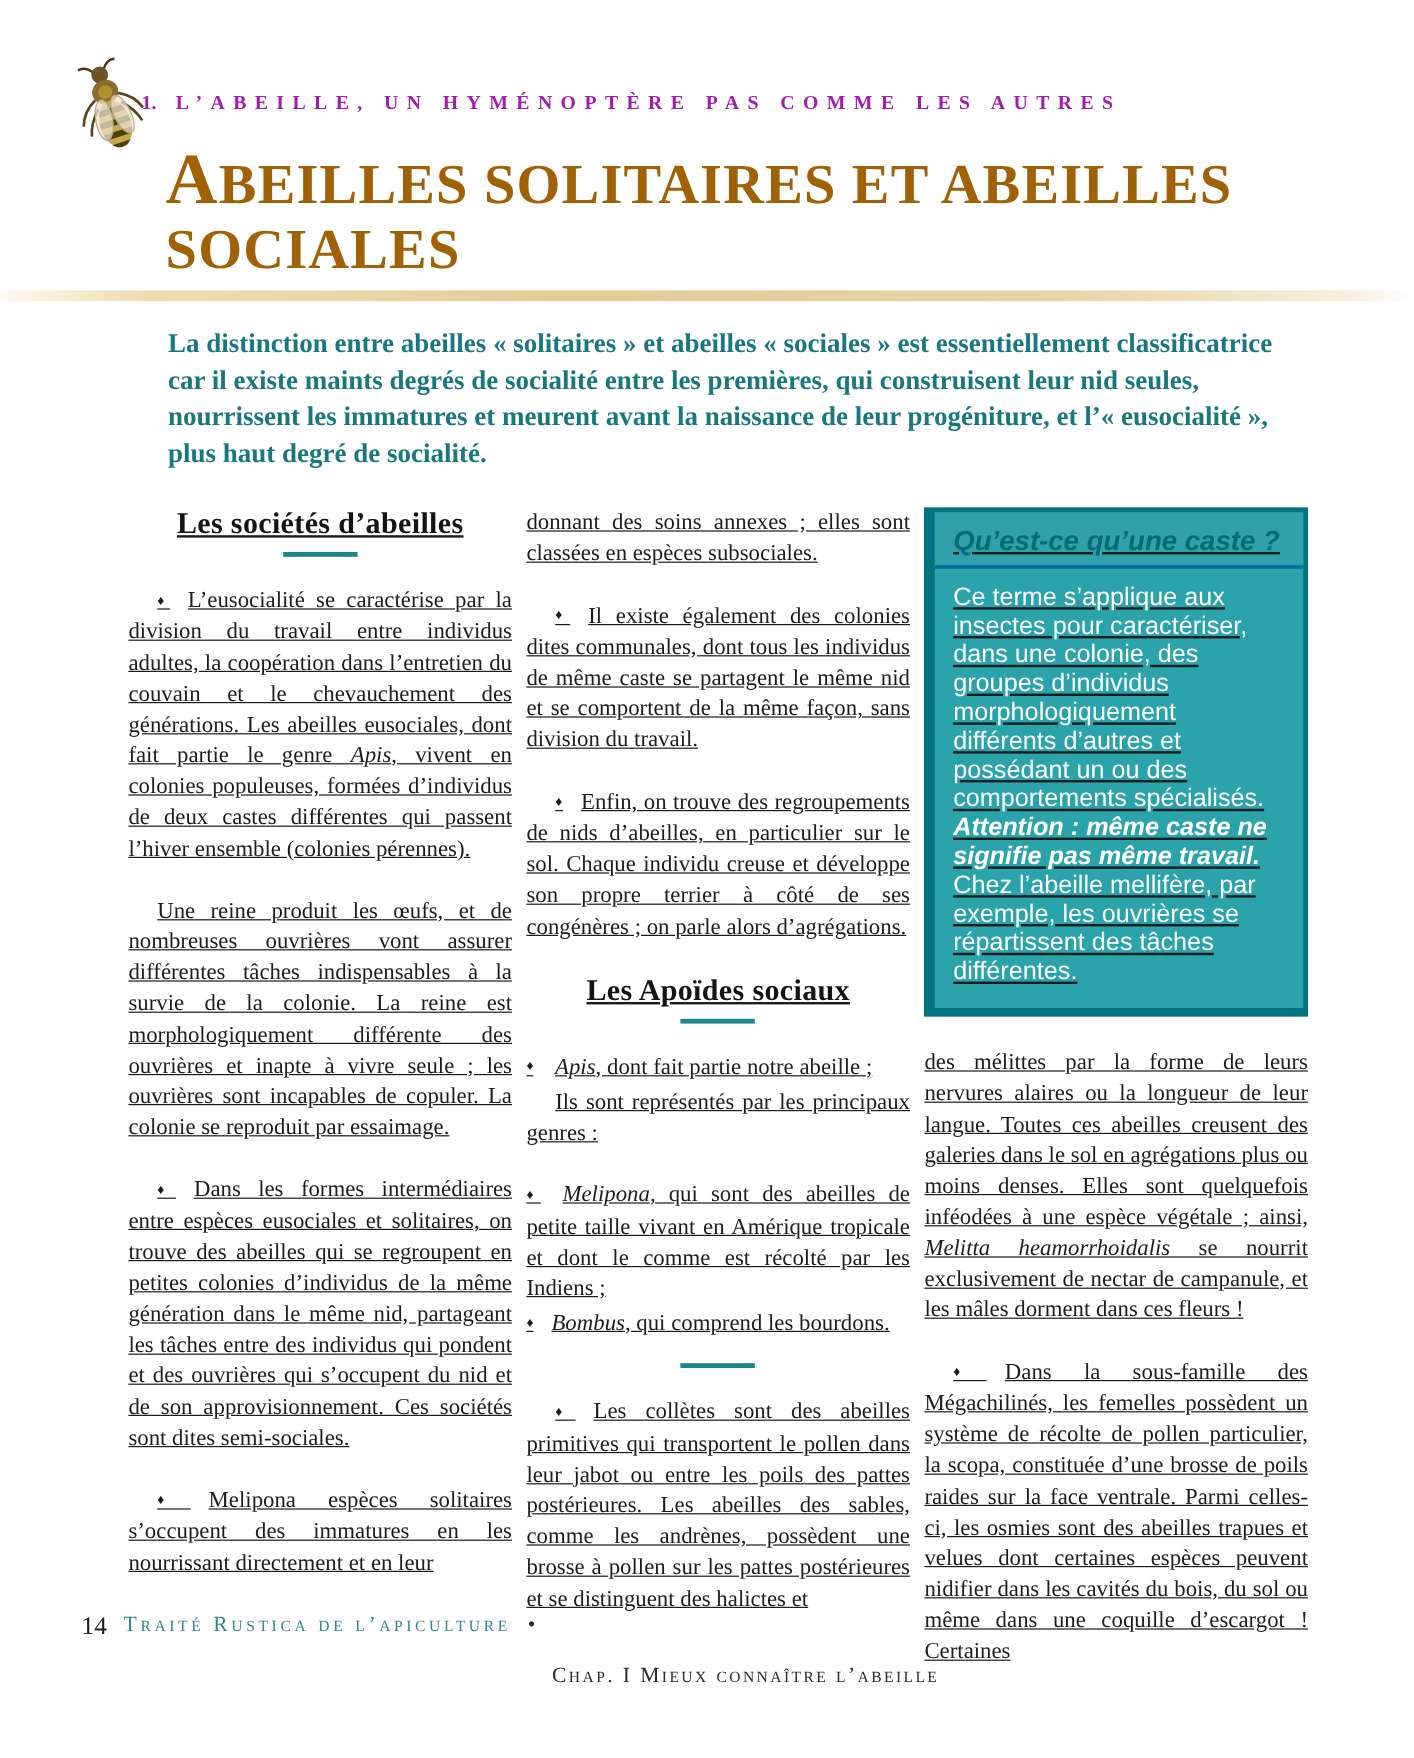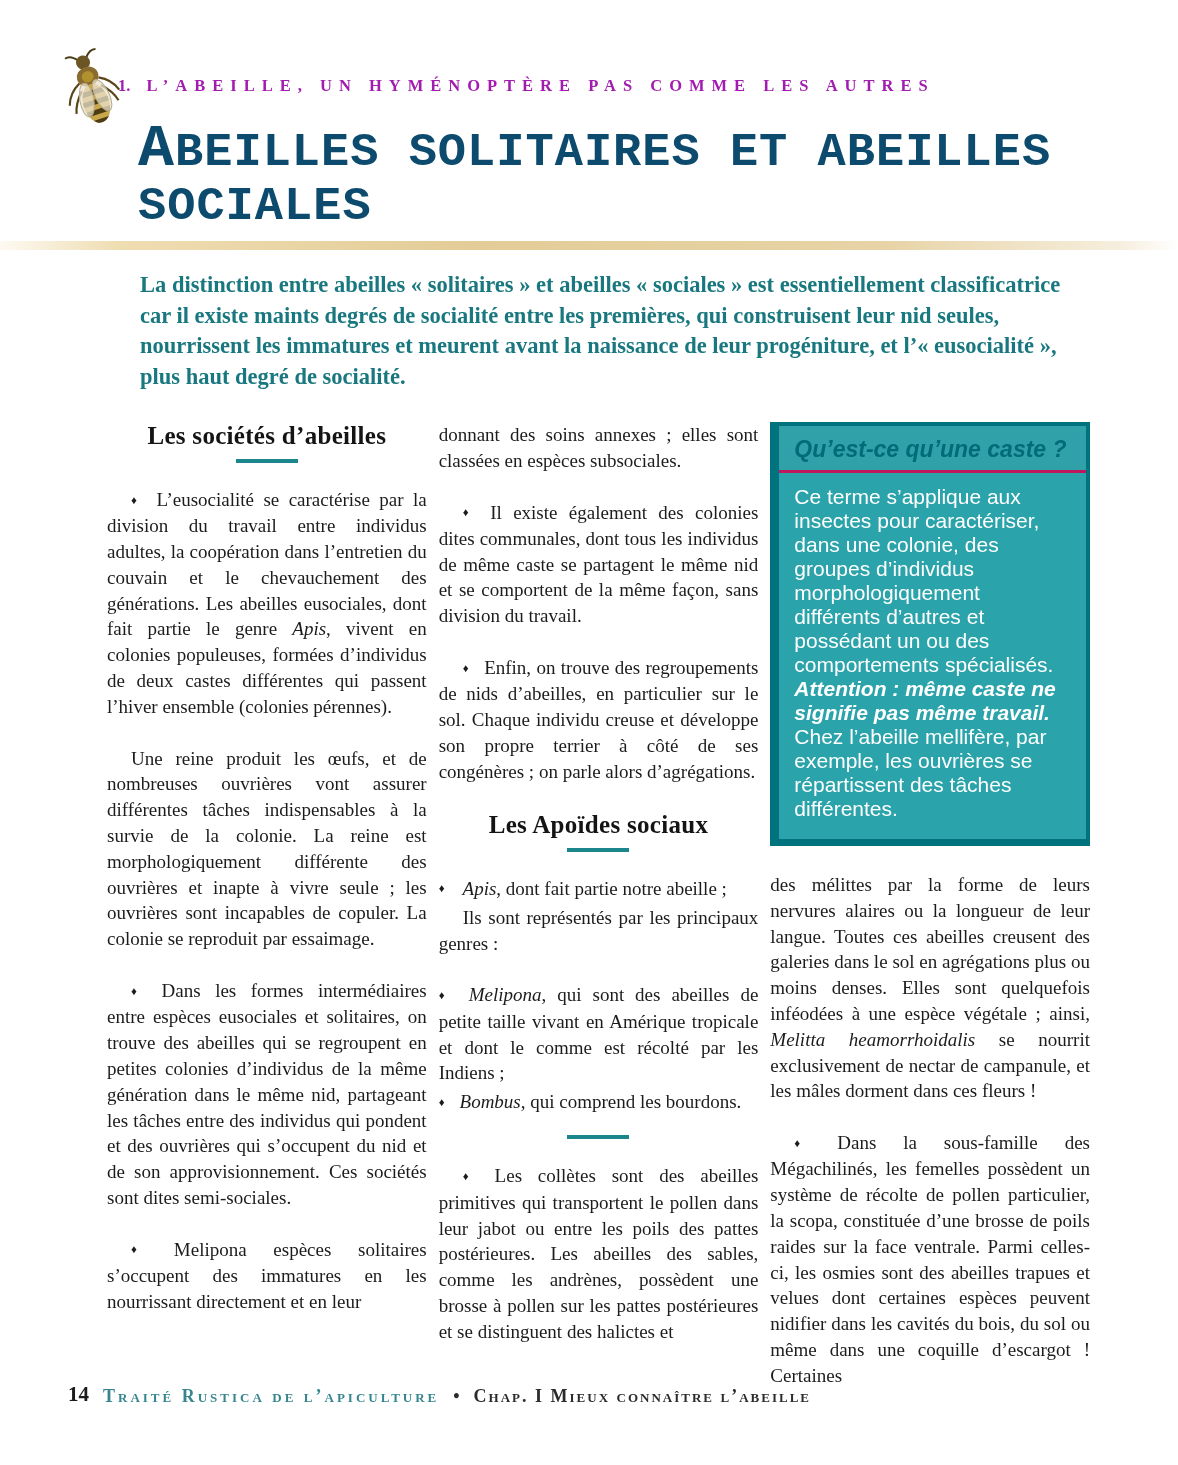--- a/index.html
+++ b/index.html
@@ -14,36 +14,37 @@
   .chapter-line{
     position:absolute;left:118px;top:76px;
     color:#a21caf;font-weight:bold;font-size:16.5px;letter-spacing:7px;
     white-space:nowrap;
   }
   .chapter-num{margin-right:16px;letter-spacing:0;}
   
   h1.main-title{
     margin:4px 60px 0 138px;
     font-size:47px;line-height:54px;font-weight:bold;letter-spacing:1px;
-    color:#0c4a6e;text-transform:uppercase;font-family:Liberation Mono, monospace;
+    color:#a16207;text-transform:uppercase;
   }
   h1.main-title::first-letter{font-size:60px;}
   .gold-bar{
     height:9px;width:100%;margin-top:7px;
     background:linear-gradient(90deg,#fdfaf2 0%,#efddb2 10%,#e3cc97 40%,#e7d3a6 75%,#f6eedd 95%,#ffffff 100%);
   }
   
   .intro{
     margin:20px 112px 30px 140px;
     color:#19787f;font-weight:bold;font-size:22.5px;line-height:30.5px;
   }
   
   .cols{
     display:grid;grid-template-columns:1fr 1fr 1fr;column-gap:12px;
     margin:4px 88px 0 107px;
+    text-decoration:underline;
   }
   h2.section{
     font-size:25px;font-weight:bold;text-align:center;color:#141414;
     margin:6px 0 0;letter-spacing:0.3px;
   }
   h2.first{margin-top:0;}
   .rule{width:62px;height:4px;background:#1c868d;margin:9px auto 24px;}
   p.bp{
     font-size:19px;line-height:25.8px;text-align:justify;
     margin:0 0 26px;color:#1c1c1c;
@@ -52,34 +53,34 @@
   p.li{margin:0 0 3px;}
   .blt{font-size:11.5px;vertical-align:2.5px;margin-right:15px;}
   .li .blt{margin-right:18px;}
   i.gen{font-style:italic;}
   
   .caste-box{
     background:#2ba3ab;
     border:4px solid #00737e;border-left-width:9px;border-bottom-width:7px;
     margin:0 0 26px;font-family:"Liberation Sans",sans-serif;
   }
-  .caste-head{padding:10px 15px 8px;border-bottom:3px solid #be185d;background:#31a1a9;}
+  .caste-head{padding:10px 15px 8px;border-bottom:3px solid #0369a1;background:#31a1a9;}
   .caste-title{
     color:#016c77;font-weight:bold;font-style:italic;
     font-size:23px;line-height:26px;
   }
   .caste-body{
     padding:12px 15px 18px;color:#ffffff;
     font-size:21px;line-height:24px;
   }
   .caste-em{font-weight:bold;font-style:italic;}
   
   footer{
     position:absolute;left:68px;bottom:58px;
-    display:flex;align-items:flex-end;gap:14px;white-space:nowrap;font-weight:bold;
+    display:flex;align-items:flex-start;gap:14px;white-space:nowrap;
   }
   .pgnum{font-size:21px;color:#1c1c1c;}
   .fbook{color:#35868e;font-variant:small-caps;letter-spacing:3px;font-size:18px;}
   .fsep{color:#2b2b2b;font-size:18px;}
   .fchap{color:#2b2b2b;font-variant:small-caps;letter-spacing:2px;font-size:18px;margin-top:43px;}
 </style>
 </head>
 <body>
 
 <div class="hdr">

